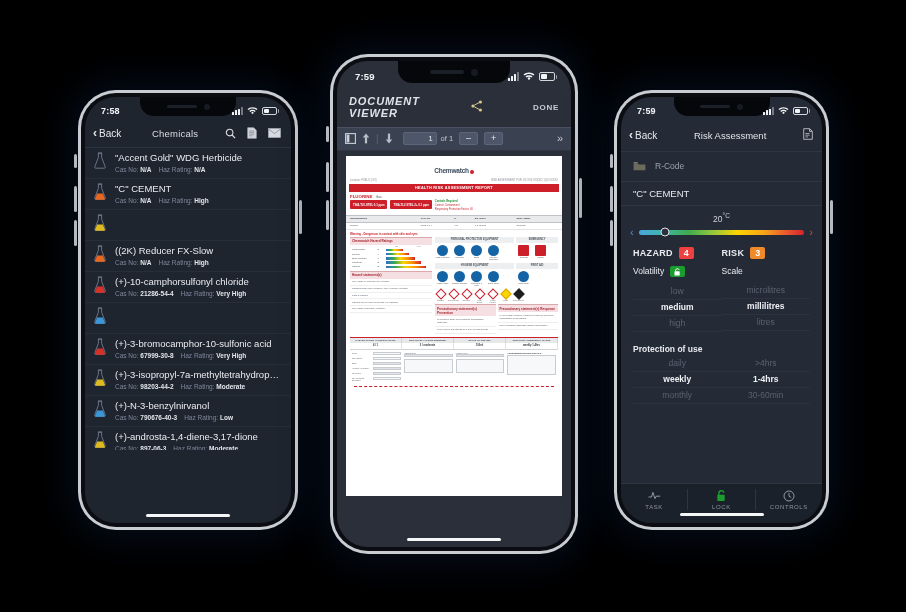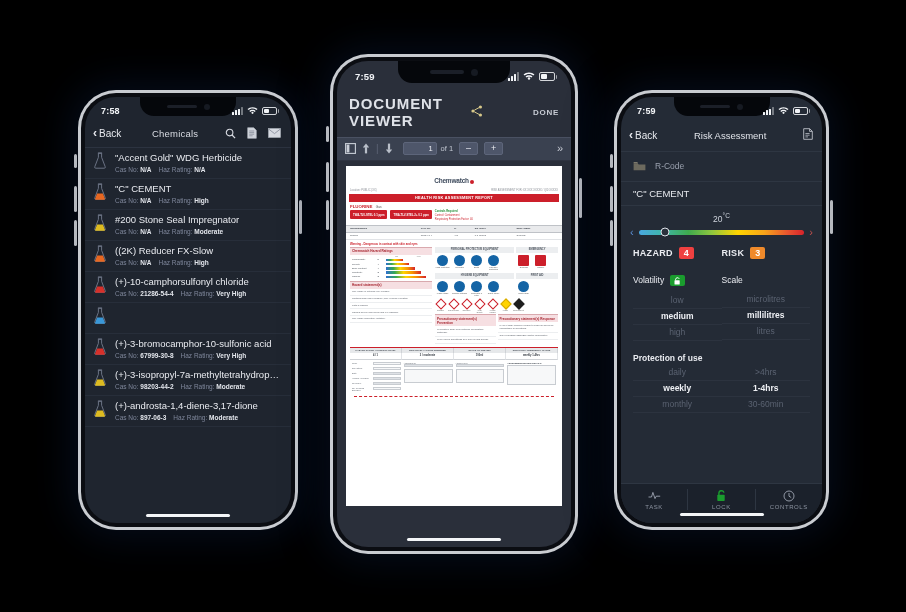--- a/index.html
+++ b/index.html
@@ -66,21 +66,21 @@
   .chem-sub { font-size: 6.5px; color: #7e8characters; }
   .chem-sub { color: #7e869a; margin-top: 1.5px; display: flex; gap: 7px; }
   .chem-sub b { color: #e3e6ec; font-weight: bold; }
   .chem-sub span { white-space: nowrap; }
 
   
   #phone-center { left: 330px; top: 54px; width: 248px; height: 500px; }
   #phone-center .screen { background: #2a2f3a; }
   #phone-center .statusbar { padding: 10px 16px 0 18px; font-size: 9.5px; height: 28px; }
   #dv-header { display: flex; align-items: center; padding: 6px 12px 8px 12px; }
-  #dv-title { flex: 1; color: #dfe2e8; font-size: 15px; letter-spacing: .9px; font-weight: bold; }
+  #dv-title { flex: 1; color: #dfe2e8; font-size: 11px; letter-spacing: .9px; font-weight: bold; font-style: italic; }
   #dv-share { margin-right: 16px; }
   #dv-done { color: #c8ccd4; font-size: 8px; letter-spacing: .7px; font-weight: bold; padding-left: 34px; }
   #dv-toolbar { display: flex; align-items: center; gap: 6px; padding: 4px 8px 5px 8px;
                 background: #3a4150; border-top: 1px solid #4a5162; border-bottom: 1px solid #23283180; }
   .tb-ico { color: #c5cad3; display: flex; align-items: center; }
   .pagebox { display: flex; align-items: center; gap: 4px; margin-left: 4px; }
   .pagefield { background: #4e566a; border: 1px solid #5d657a; border-radius: 2px;
                width: 34px; height: 13px; color: #eceef3; font-size: 7.5px; text-align: right;
                padding-right: 3px; line-height: 11px; }
   .pageof { color: #c2c7d1; font-size: 7.5px; }
@@ -187,21 +187,21 @@
                        #ffd400 60%,#f7a31a 76%,#e8542f 90%,#d6232b 100%); }
   .knob { position: absolute; top: 50%; left: 16%; transform: translate(-50%,-50%);
           width: 9px; height: 9px; border-radius: 50%; background: #2b323d;
           border: 1.5px solid #dfe3ea; }
   .ra-grid { display: flex; padding: 0 12px; }
   .ra-grid > div { flex: 1; }
   .hr-line { display: flex; align-items: center; gap: 6px; }
   .hr-lbl { color: #e9ebf0; font-size: 9px; letter-spacing: .3px; }
   .hr-lbl.strong { font-weight: bold; }
   .badge { color: #fff; font-size: 9px; font-weight: bold; padding: 1px 5px; border-radius: 2px; }
-  .sub-line { display: flex; align-items: center; gap: 6px; margin-top: 16px; }
+  .sub-line { display: flex; align-items: center; gap: 6px; margin-top: 7px; }
   .sub-line .t { color: #e9ebf0; font-size: 8.5px; }
   .lock-chip { background: #1a9c2e; border-radius: 2px; padding: 2px 4px 1px;
                display: inline-flex; align-items: center; }
   .opt-list { margin-top: 7px; }
   .opt { text-align: center; font-size: 8.5px; padding: 2.5px 0; color: #5a6271;
          border-bottom: 1px solid #2c333f; }
   .opt.sel { color: #eef0f4; font-weight: bold; }
   .freq-title { color: #e9ebf0; font-size: 8.5px; font-weight: bold; padding: 12px 12px 2px; }
   .freq-grid { display: flex; padding: 0 12px; }
   .freq-grid > div { flex: 1; }
@@ -309,27 +309,20 @@
                   <span><span>Haz Rating:</span> <b>High</b></span>
                 </div>
               </div>
             </div>
             <div class="chem-row">
               <span class="flask"><svg width="14" height="17" viewBox="0 0 14 17">
                   <path d="M5.4 1.2h3.2v4.1l3.6 9.4a1.1 1.1 0 01-1 1.5H2.8a1.1 1.1 0 01-1-1.5l3.6-9.4z" fill="none" stroke="#6b7384" stroke-width="1"></path>
                   <path d="M4.1 10.6h5.8l2 5.1a.8.8 0 01-.7 1.1H2.8a.8.8 0 01-.7-1.1z" fill="#e8c320" opacity="0.95"></path>
                   <path d="M4.9 1.1h4.2" stroke="#6b7384" stroke-width="1.1"></path>
                 </svg></span>
-              <div class="chem-meta">
-                <div class="chem-name">#200 Stone Seal Impregnator</div>
-                <div class="chem-sub">
-                  <span><span>Cas No:</span> <b>N/A</b></span>
-                  <span><span>Haz Rating:</span> <b>Moderate</b></span>
-                </div>
-              </div>
             </div>
             <div class="chem-row">
               <span class="flask"><svg width="14" height="17" viewBox="0 0 14 17">
                   <path d="M5.4 1.2h3.2v4.1l3.6 9.4a1.1 1.1 0 01-1 1.5H2.8a1.1 1.1 0 01-1-1.5l3.6-9.4z" fill="none" stroke="#6b7384" stroke-width="1"></path>
                   <path d="M4.1 10.6h5.8l2 5.1a.8.8 0 01-.7 1.1H2.8a.8.8 0 01-.7-1.1z" fill="#f26a21" opacity="0.95"></path>
                   <path d="M4.9 1.1h4.2" stroke="#6b7384" stroke-width="1.1"></path>
                 </svg></span>
               <div class="chem-meta">
                 <div class="chem-name">((2K) Reducer FX-Slow</div>
                 <div class="chem-sub">
@@ -377,20 +370,34 @@
               <span class="flask"><svg width="14" height="17" viewBox="0 0 14 17">
                   <path d="M5.4 1.2h3.2v4.1l3.6 9.4a1.1 1.1 0 01-1 1.5H2.8a1.1 1.1 0 01-1-1.5l3.6-9.4z" fill="none" stroke="#6b7384" stroke-width="1"></path>
                   <path d="M4.1 10.6h5.8l2 5.1a.8.8 0 01-.7 1.1H2.8a.8.8 0 01-.7-1.1z" fill="#e8c320" opacity="0.95"></path>
                   <path d="M4.9 1.1h4.2" stroke="#6b7384" stroke-width="1.1"></path>
                 </svg></span>
               <div class="chem-meta">
                 <div class="chem-name">(+)-3-isopropyl-7a-methyltetrahydropy…</div>
                 <div class="chem-sub">
                   <span><span>Cas No:</span> <b>98203-44-2</b></span>
                   <span><span>Haz Rating:</span> <b>Moderate</b></span>
+                </div>
+              </div>
+            </div>
+            <div class="chem-row">
+              <span class="flask"><svg width="14" height="17" viewBox="0 0 14 17">
+                  <path d="M5.4 1.2h3.2v4.1l3.6 9.4a1.1 1.1 0 01-1 1.5H2.8a1.1 1.1 0 01-1-1.5l3.6-9.4z" fill="none" stroke="#6b7384" stroke-width="1"></path>
+                  <path d="M4.1 10.6h5.8l2 5.1a.8.8 0 01-.7 1.1H2.8a.8.8 0 01-.7-1.1z" fill="#3b9de0" opacity="0.95"></path>
+                  <path d="M4.9 1.1h4.2" stroke="#6b7384" stroke-width="1.1"></path>
+                </svg></span>
+              <div class="chem-meta">
+                <div class="chem-name">(+)-N-3-benzylnirvanol</div>
+                <div class="chem-sub">
+                  <span><span>Cas No:</span> <b>790676-40-3</b></span>
+                  <span><span>Haz Rating:</span> <b>Low</b></span>
                 </div>
               </div>
             </div>
             <div class="chem-row">
               <span class="flask"><svg width="14" height="17" viewBox="0 0 14 17">
                   <path d="M5.4 1.2h3.2v4.1l3.6 9.4a1.1 1.1 0 01-1 1.5H2.8a1.1 1.1 0 01-1-1.5l3.6-9.4z" fill="none" stroke="#6b7384" stroke-width="1"></path>
                   <path d="M4.1 10.6h5.8l2 5.1a.8.8 0 01-.7 1.1H2.8a.8.8 0 01-.7-1.1z" fill="#e8c320" opacity="0.95"></path>
                   <path d="M4.9 1.1h4.2" stroke="#6b7384" stroke-width="1.1"></path>
                 </svg></span>
               <div class="chem-meta">

